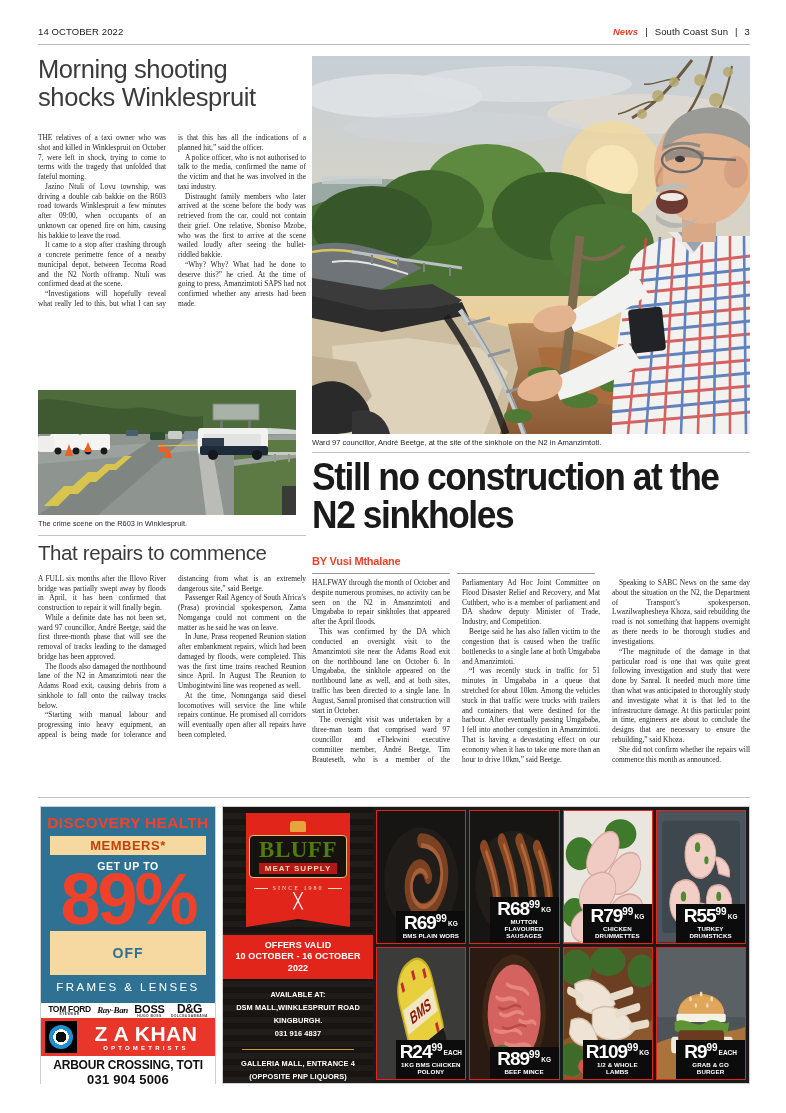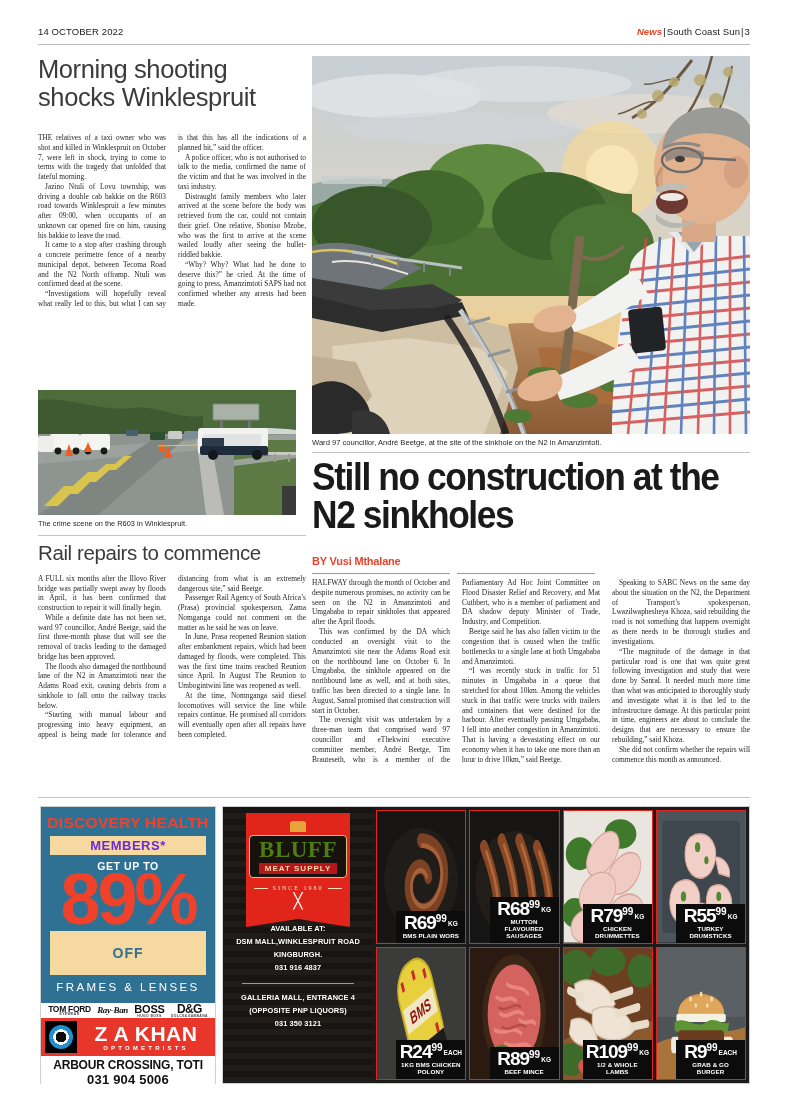--- a/index.html
+++ b/index.html
@@ -18,21 +18,21 @@
   }
 
   
   .masthead {
     position: absolute; left: 38px; top: 26px; width: 712px;
     height: 22px;
     display: flex; align-items: flex-start; justify-content: space-between;
     font-family: "Liberation Sans", sans-serif;
     font-size: 9.5px; color: #1a1a1a; letter-spacing: .1px;
   }
-  .masthead .right { display: flex; gap: 1px; align-items: flex-start; }
+  .masthead .right { display: flex; gap: 7px; align-items: flex-start; }
   .masthead .news-tag {
     color: #e8432a; font-weight: bold; font-style: italic; font-size: 9.5px;
   }
   .rule-top {
     position: absolute; left: 38px; top: 44px; width: 712px; height: 1px;
     background: #b9b9b9;
   }
 
   
   .a1-head {
@@ -142,21 +142,21 @@
     background: #2f7193; padding: 7px 6px 4px; text-align: center; border-radius: 20px;
   }
   .zk-discovery {
     font-family: "Liberation Sans", sans-serif; font-weight: bold;
     font-size: 15.5px; color: #f0422a; letter-spacing: 0.3px;
     -webkit-text-stroke: 0px;
   }
   .zk-members {
     background: #f5d9a0; margin: 4px 3px 0; padding: 2px 0;
     font-family: "Liberation Sans", sans-serif; font-weight: bold;
-    font-size: 13px; color: #6d28d9; letter-spacing: .5px;
+    font-size: 13px; color: #c2410c; letter-spacing: .5px;
   }
   .zk-getup {
     font-family: "Liberation Sans", sans-serif; font-weight: bold;
     font-size: 10.5px; color: #ffffff; letter-spacing: .6px;
     margin-top: 5px;
   }
   .zk-20 {
     font-family: "Liberation Sans", sans-serif; font-weight: bold;
     font-size: 72px; line-height: .82; color: #f0422a;
     letter-spacing: -3px; margin: -2px 0 2px;
@@ -380,21 +380,21 @@
       <path d="M120 56 L160 55" stroke="#e8c93c" stroke-width="1"></path>
       <rect x="230" y="62" width="28" height="3" fill="#c9c9c4"></rect>
       <rect x="236" y="64" width="2" height="8" fill="#9a9a95"></rect>
       <rect x="250" y="64" width="2" height="8" fill="#9a9a95"></rect>
       <rect x="244" y="96" width="14" height="29" fill="#3a3a38"></rect>
     </svg>
   </div>
   <div class="cap-r603">The crime scene on the R603 in Winklespruit.</div>
   <div class="rule-a1"></div>
 
-  <h2 class="a2-head">Rail repairs to commence</h2>
+  <h2 class="a2-head">That repairs to commence</h2>
   <div class="a2-body" id="a2-body">
       <p class="first">A FULL six months after the Illovo River bridge was partially swept away by floods in April, it has been confirmed that construction to repair it will finally begin.</p>
       <p>While a definite date has not been set, ward 97 councillor, André Beetge, said the first three-month phase that will see the removal of tracks leading to the damaged bridge has been approved.</p>
       <p>The floods also damaged the northbound lane of the N2 in Amanzimtoti near the Adams Road exit, causing debris from a sinkhole to fall onto the railway tracks below.</p>
       <p>“Starting with manual labour and progressing into heavy equipment, an appeal is being made for tolerance and distancing from what is an extremely dangerous site,” said Beetge.</p>
       <p>Passenger Rail Agency of South Africa’s (Prasa) provincial spokesperson, Zama Nomganga could not comment on the matter as he said he was on leave.</p>
       <p>In June, Prasa reopened Reunion station after embankment repairs, which had been damaged by floods, were completed. This was the first time trains reached Reunion since April. In August The Reunion to Umbogintwini line was reopened as well.</p>
       <p>At the time, Nomnganga said diesel locomotives will service the line while repairs continue. He promised all corridors will eventually open after all repairs have been completed.</p>
     </div>
 
@@ -628,20 +628,24 @@
     <div class="bluff-left">
       <div class="bluff-banner">
         <div class="bluff-crest"></div>
         <div class="bluff-plate">
           <div class="bluff-word">BLUFF</div>
           <div class="bluff-sub">MEAT SUPPLY</div>
         </div>
         <div class="bluff-since">SINCE 1980</div>
         <div class="bluff-cleavers">╳</div>
       </div>
+      <div class="bluff-offers">
+        <div>OFFERS VALID</div>
+        <div>10 OCTOBER - 16 OCTOBER 2022</div>
+      </div>
       <div class="bluff-avail">
         <div>AVAILABLE AT:</div>
         <div>DSM MALL,WINKLESPRUIT ROAD</div>
         <div>KINGBURGH.</div>
         <div>031 916 4837</div>
         <div class="bluff-divider"></div>
         <div>GALLERIA MALL, ENTRANCE 4</div>
         <div>(OPPOSITE PNP LIQUORS)</div>
         <div>031 350 3121</div>
       </div>

